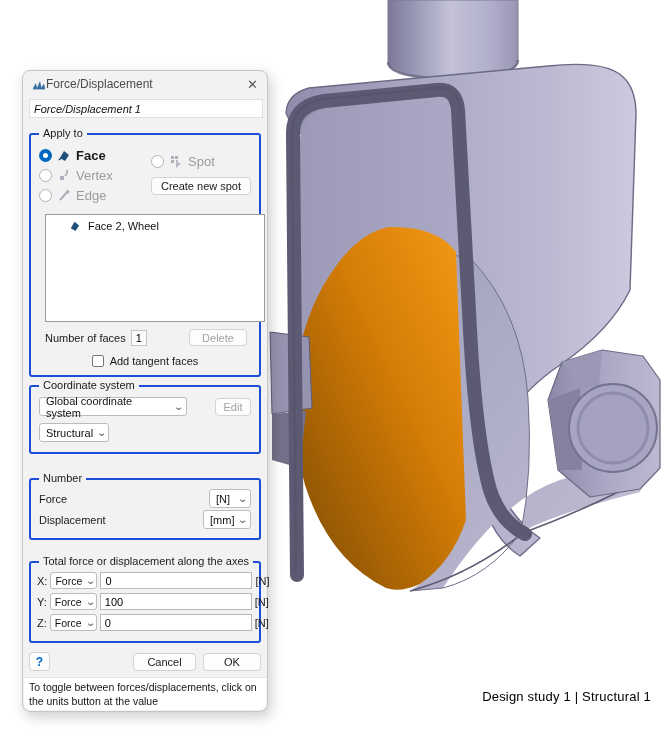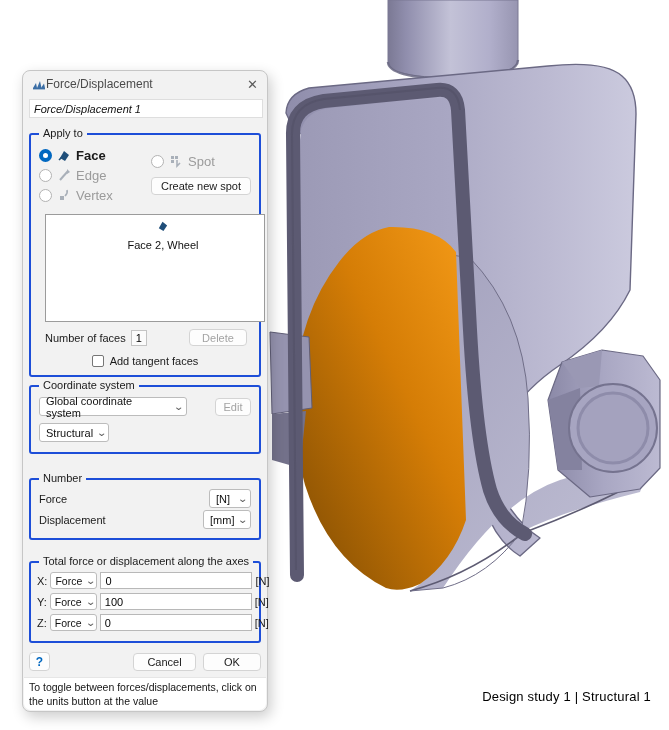--- a/index.html
+++ b/index.html
@@ -36,21 +36,21 @@
   .radio.dis { border:1px solid #b3b3b3; }
   .ricon { width:14px; height:14px; flex:0 0 auto; display:inline-flex; }
   .rlabel { font-size:13px; }
   .rlabel.b { font-weight:bold; }
   .rlabel.dim { color:#9b9b9b;text-align:center; }
   .btn { background:#fdfdfd; border:1px solid #d4d4d4; border-radius:4px; font-size:11px; color:#1a1a1a;
     display:inline-flex; align-items:center; justify-content:center; }
   .btn.disabled { color:#a3a3a3; }
   #btn-new-spot { width:100px; height:18px; margin-top:6px; }
   .listbox { margin:9px 12px 0 14px; width:220px; height:108px; background:#fff; border:1px solid #9b9b9b; overflow:hidden; }
-  .list-item { display:flex; align-items:center; gap:6px; padding:4px 6px 0 22px; font-size:11px; color:#111;flex-direction:column; }
+  .list-item { display:flex; align-items:center; gap:6px; padding:4px 6px 0 22px; font-size:11px; color:#111; }
   .faces-row { display:flex; align-items:center; margin:7px 12px 0 14px; }
   .faces-val { width:16px; height:16px; border:1px solid #c4c4c4; background:#fbfbfb; text-align:center;
     font-family:inherit; font-size:11px; margin-left:5px; padding:0; }
   #btn-delete { width:58px; height:17px; margin-left:auto; }
   .tangent-row { display:flex; align-items:center; justify-content:center; gap:6px; margin-top:9px; }
   .checkbox { width:12px; height:12px; border:1px solid #767676; border-radius:2px; background:#fff; }
 
   
   .combo { display:flex; align-items:center; background:#fff; border:1px solid #bcbcbc; border-radius:3px;
     height:19px; padding:0 4px 0 6px; font-size:11px; color:#111; }
@@ -198,35 +198,35 @@
                   <polygon points="3,10 7,3 12,7 8,13" fill="#1f4e79"></polygon>
                   <line x1="2" y1="12" x2="5" y2="9" stroke="#1f4e79" stroke-width="1.6"></line>
                 </svg>
             </span>
             <span class="rlabel b">Face</span>
           </div>
           <div class="radio-row">
             <span class="radio dis"></span>
             <span class="ricon">
               <svg width="14" height="14" viewBox="0 0 14 14">
+                  <rect x="3" y="8" width="4" height="4" fill="#a9b0b9"></rect>
+                  <path d="M8,8 Q11,5 10,2" fill="none" stroke="#a9b0b9" stroke-width="1.6"></path>
+                </svg>
+            </span>
+            <span class="rlabel dim">Vertex</span>
+          </div>
+          <div class="radio-row">
+            <span class="radio dis"></span>
+            <span class="ricon">
+              <svg width="14" height="14" viewBox="0 0 14 14">
                   <line x1="3" y1="12" x2="11" y2="3" stroke="#a9b0b9" stroke-width="2"></line>
                   <polygon points="10,1 13,4 10,6" fill="#a9b0b9"></polygon>
                 </svg>
             </span>
             <span class="rlabel dim">Edge</span>
-          </div>
-          <div class="radio-row">
-            <span class="radio dis"></span>
-            <span class="ricon">
-              <svg width="14" height="14" viewBox="0 0 14 14">
-                  <rect x="3" y="8" width="4" height="4" fill="#a9b0b9"></rect>
-                  <path d="M8,8 Q11,5 10,2" fill="none" stroke="#a9b0b9" stroke-width="1.6"></path>
-                </svg>
-            </span>
-            <span class="rlabel dim">Vertex</span>
           </div>
         </div>
         <div class="rcol-right">
           <div class="radio-row">
             <span class="radio dis"></span>
             <span class="ricon">
               <svg width="14" height="14" viewBox="0 0 14 14">
                   <rect x="2" y="2" width="3" height="3" fill="#a9b0b9"></rect>
                   <rect x="6" y="2" width="3" height="3" fill="#a9b0b9"></rect>
                   <rect x="2" y="6" width="3" height="3" fill="#a9b0b9"></rect>

